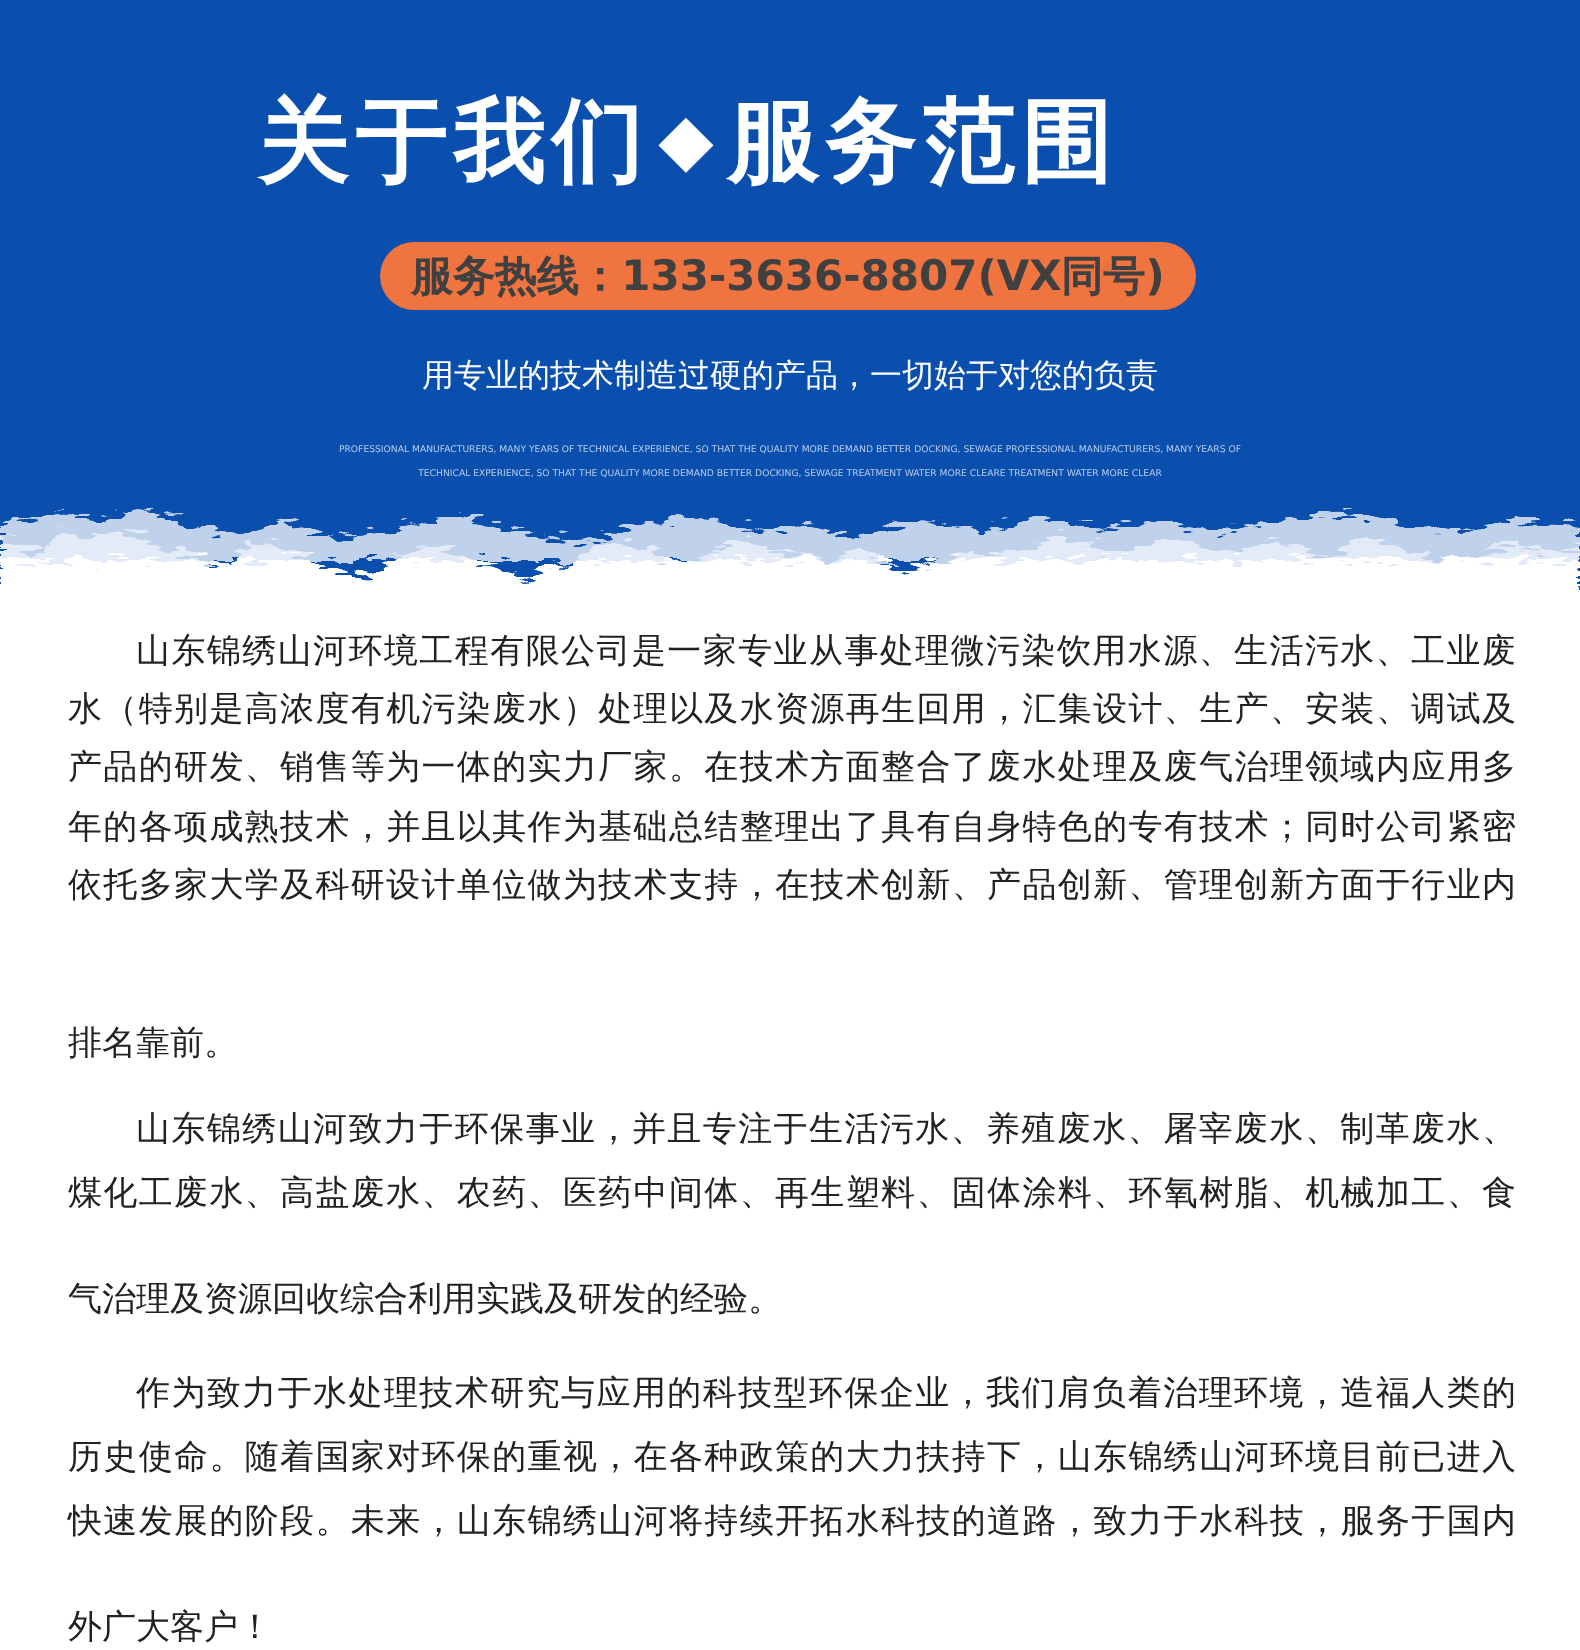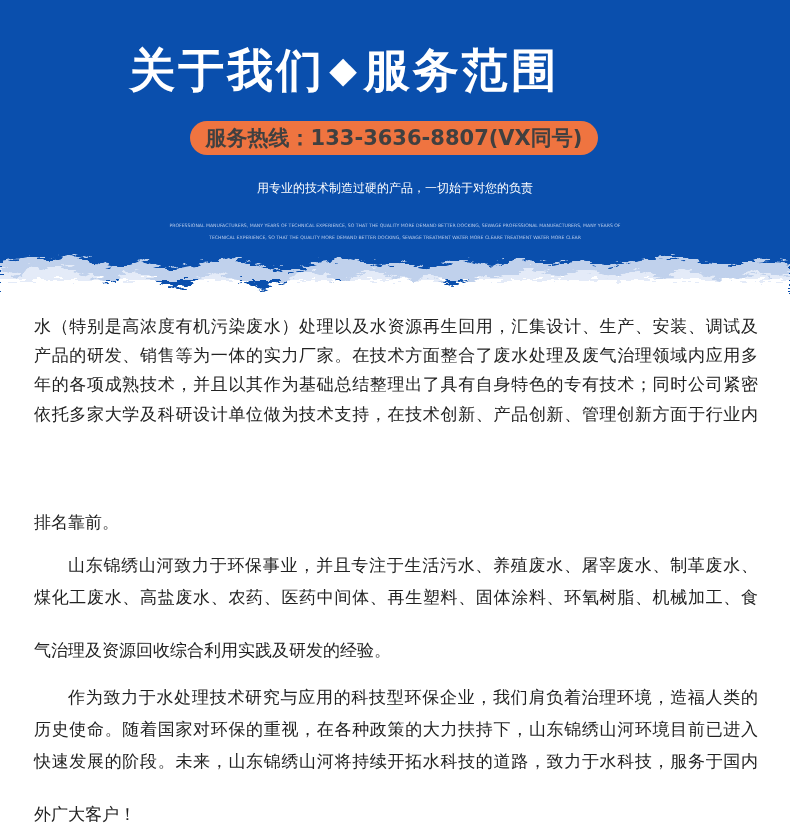--- a/index.html
+++ b/index.html
@@ -19,21 +19,21 @@
     }
     .hotline-pill {
       position: absolute; left: 190px; top: 121px; width: 408px; height: 34px;
       background: #ef7440; border-radius: 17px;
       color: #404040; font-weight: bold; font-size: 21px;
       text-align: center; line-height: 34px; letter-spacing: 0px;
       white-space: nowrap;
     }
     .slogan {
       position: absolute; left: 0; top: 176px; width: 790px;
-      text-align: center; color: #ffffff; font-size: 12px; line-height: 24px;
+      text-align: center; color: #ffffff; font-size: 16px; line-height: 24px;
       white-space: nowrap;
     }
     .fine-print {
       position: absolute; left: 0; width: 790px; text-align: center;
       color: #c9d8f2; font-size: 4.6px; letter-spacing: 0px; white-space: nowrap;
       line-height: 8px; opacity: 0.9;
     }
     .fine-1 { top: 222px; }
     .fine-2 { top: 234px; }
 
@@ -80,20 +80,21 @@
     <g filter="url(#rough)">
       <path fill="#ffffff" d="M0,18 L10,22 L20,28 L30,16 L45,20 L60,14 L75,22 L90,26 L105,30 L115,34 L125,20 L140,24 L155,30 L170,36 L185,38 L195,30 L215,22 L230,28 L245,32 L255,36 L265,40 L275,34 L290,28 L305,20 L325,26 L340,32 L355,26 L370,20 L385,24 L400,28 L415,30 L430,24 L445,32 L455,36 L470,30 L485,26 L500,28 L515,24 L530,18 L545,22 L560,28 L575,22 L590,20 L605,24 L620,26 L635,20 L650,24 L665,30 L680,18 L695,22 L710,26 L725,30 L740,28 L755,22 L770,26 L790,24 L790,60 L0,60 Z"></path>
       <path fill="#dfe8f7" opacity="0.85" d="M0,12 L30,6 L50,10 L70,4 L100,14 L120,18 L140,10 L170,20 L200,14 L230,8 L260,16 L290,22 L320,12 L350,8 L380,16 L400,12 L430,18 L460,10 L490,16 L520,8 L550,14 L580,10 L610,16 L640,10 L670,6 L700,12 L730,16 L760,10 L790,14 L790,30 L0,30 Z"></path>
     </g>
     <rect x="0" y="46" width="790" height="14" fill="#ffffff"></rect>
   </svg>
 </div>
 
 <div class="content">
   <div class="p1">
+    <span class="line indent" style="letter-spacing: 0px;">山东锦绣山河环境工程有限公司是一家专业从事处理微污染饮用水源、生活污水、工业废</span>
     <span class="line" style="letter-spacing: 0px;">水（特别是高浓度有机污染废水）处理以及水资源再生回用，汇集设计、生产、安装、调试及</span>
     <span class="line" style="letter-spacing: 0px;">产品的研发、销售等为一体的实力厂家。在技术方面整合了废水处理及废气治理领域内应用多</span>
     <span class="line" style="letter-spacing: 0px;">年的各项成熟技术，并且以其作为基础总结整理出了具有自身特色的专有技术；同时公司紧密</span>
     <span class="line" style="letter-spacing: 0px;">依托多家大学及科研设计单位做为技术支持，在技术创新、产品创新、管理创新方面于行业内</span>
   </div>
   <div class="p1-last">排名靠前。</div>
 
   <div class="p2">
     <span class="line indent" style="letter-spacing: 0px;">山东锦绣山河致力于环保事业，并且专注于生活污水、养殖废水、屠宰废水、制革废水、</span>
     <span class="line" style="letter-spacing: 0px;">煤化工废水、高盐废水、农药、医药中间体、再生塑料、固体涂料、环氧树脂、机械加工、食</span>

